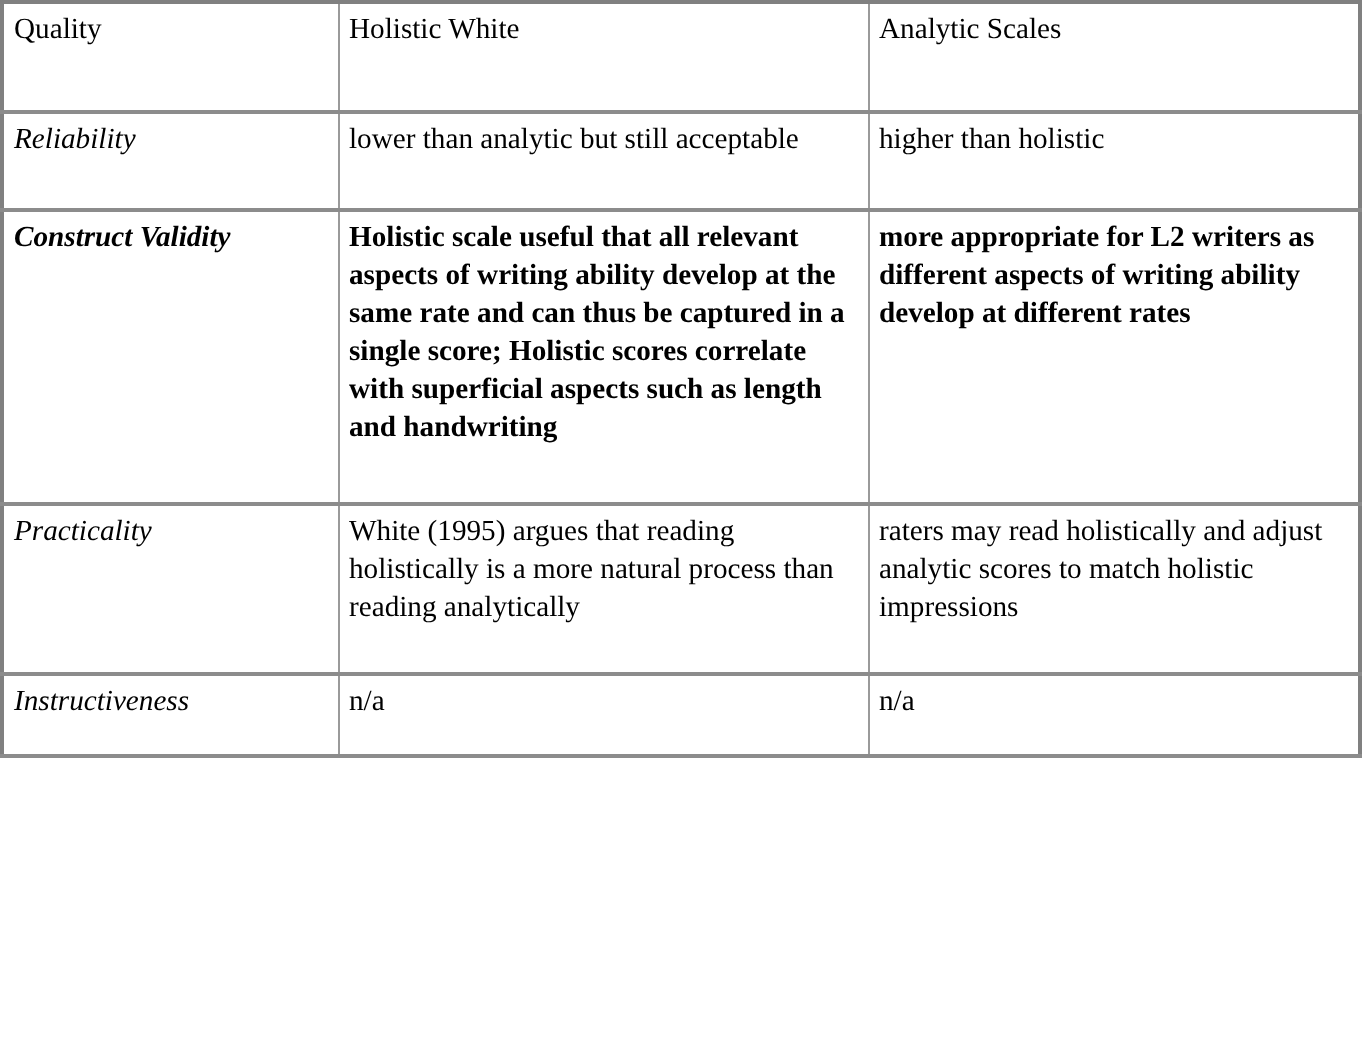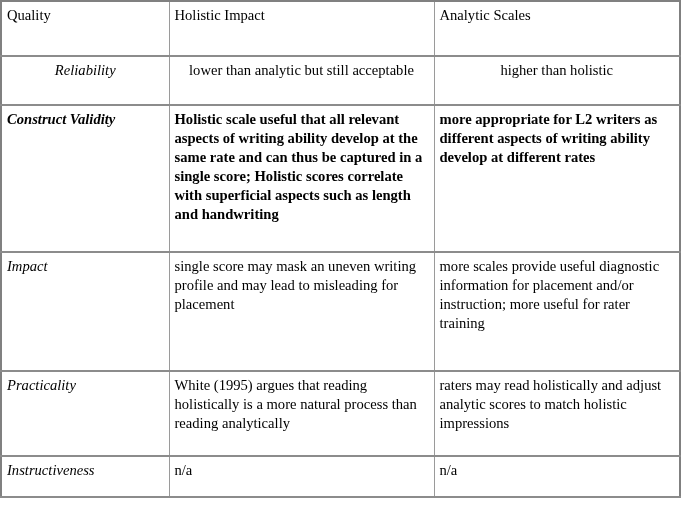--- a/index.html
+++ b/index.html
@@ -61,21 +61,21 @@
     font-size: 15px;
     white-space: nowrap;
   }
 
   
   .prose {
     text-align: justify;
     text-justify: inter-word;
     hyphens: none;
   }
-  tr.row-reliability td { height: 40px; text-align: center; }
+  tr.row-reliability td { height: 40px; }
   tr.row-construct td { height: 138px; font-weight: bold; }
   tr.row-practicality td { height: 30px; }
   tr.row-impact td { height: 110px; }
   tr.row-authenticity td { height: 76px; }
   tr.row-instructiveness td { height: 32px; }
 
   .indent-cell {
     padding-left: 9px;
   }
 </style>
@@ -85,39 +85,34 @@
 <div class="page">
   <table class="comparison-table">
     <colgroup>
       <col class="col-quality">
       <col class="col-holistic">
       <col class="col-analytic">
     </colgroup>
     <thead>
       <tr class="row-header">
         <th class="hdr-cell">Quality</th>
-        <th class="hdr-cell">Holistic Impact</th>
+        <th class="hdr-cell">Holistic White</th>
         <th class="hdr-cell">Analytic Scales</th>
       </tr>
     </thead>
     <tbody>
       <tr class="row-reliability">
         <td class="quality-cell">Reliability</td>
         <td class="prose">lower than analytic but still acceptable</td>
         <td class="prose">higher than holistic</td>
       </tr>
       <tr class="row-construct">
         <td class="quality-cell">Construct Validity</td>
         <td class="prose indent-cell">Holistic scale useful that all relevant aspects of writing ability develop at the same rate and can thus be captured in a single score; Holistic scores correlate with superficial aspects such as length and handwriting</td>
         <td class="prose indent-cell">more appropriate for L2 writers as different aspects of writing ability develop at different rates</td>
-      </tr>
-      <tr class="row-impact">
-        <td class="quality-cell">Impact</td>
-        <td class="prose">single score may mask an uneven writing profile and may lead to misleading for placement</td>
-        <td class="prose">more scales provide useful diagnostic information for placement and/or instruction; more useful for rater training</td>
       </tr>
       <tr class="row-authenticity">
         <td class="quality-cell">Practicality</td>
         <td class="prose">White (1995) argues that reading holistically is a more natural process than reading analytically</td>
         <td class="prose">raters may read holistically and adjust analytic scores to match holistic impressions</td>
       </tr>
       <tr class="row-instructiveness">
         <td class="quality-cell">Instructiveness</td>
         <td class="prose">n/a</td>
         <td class="prose">n/a</td>

